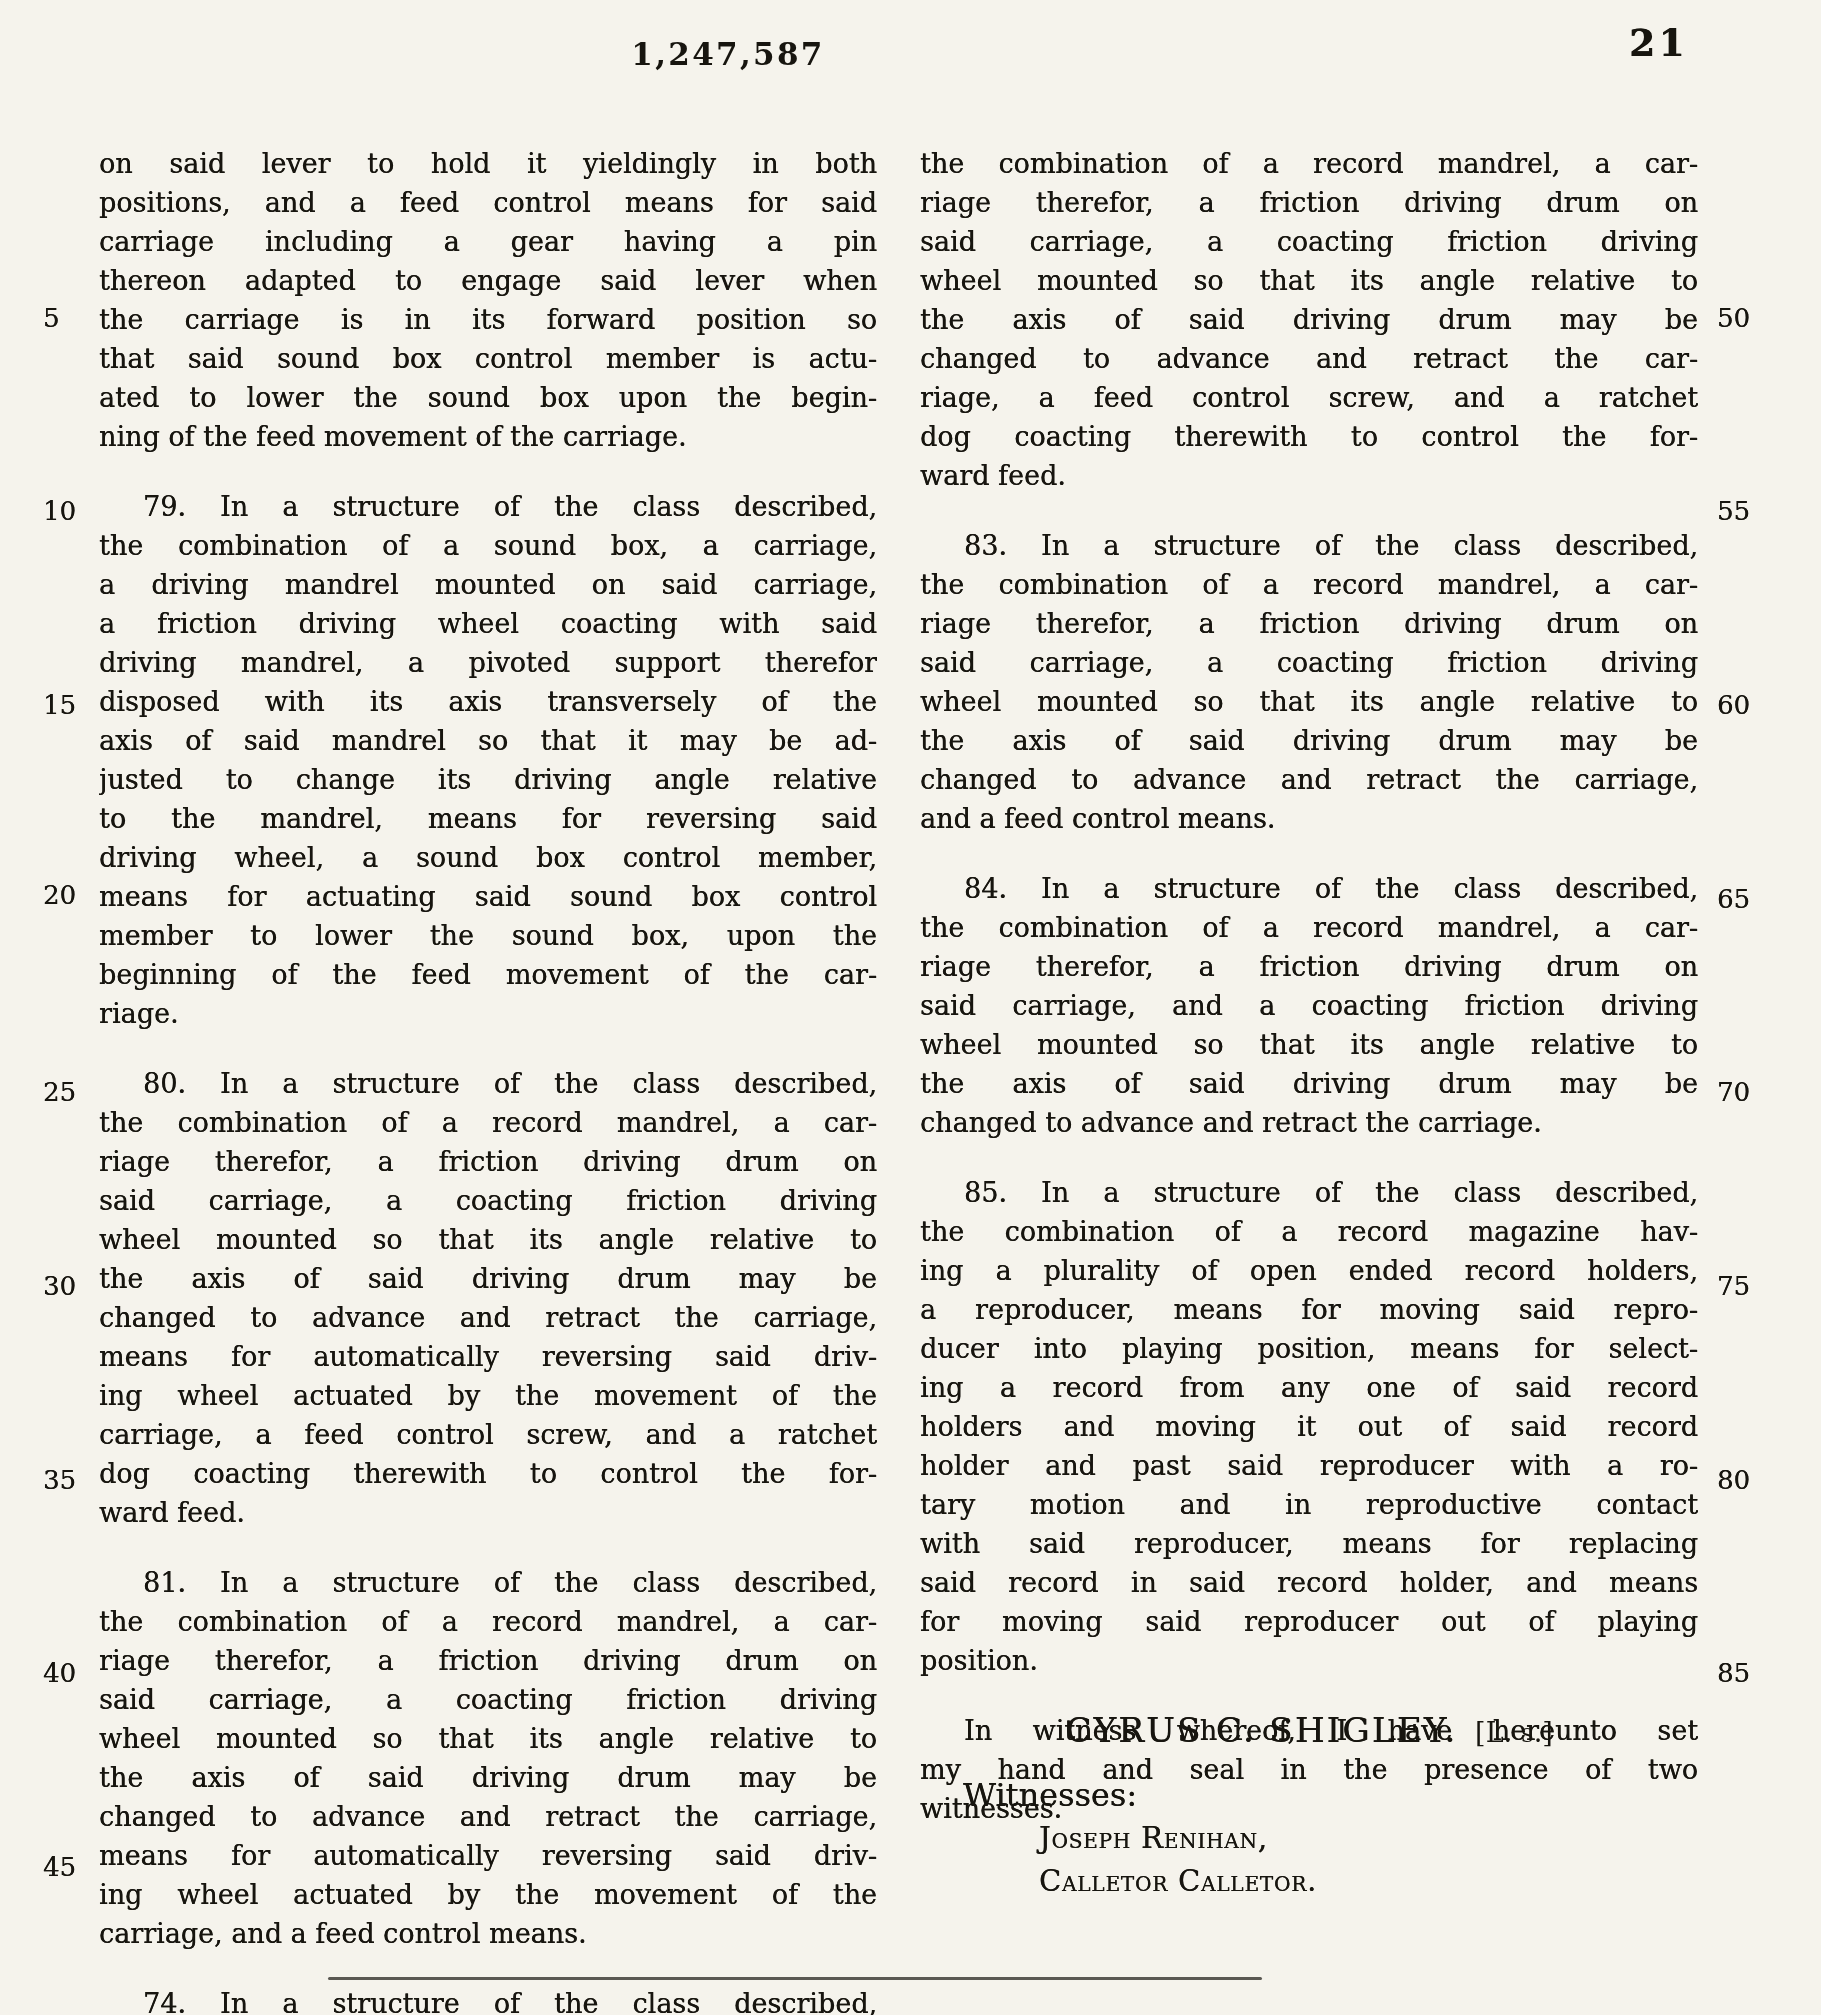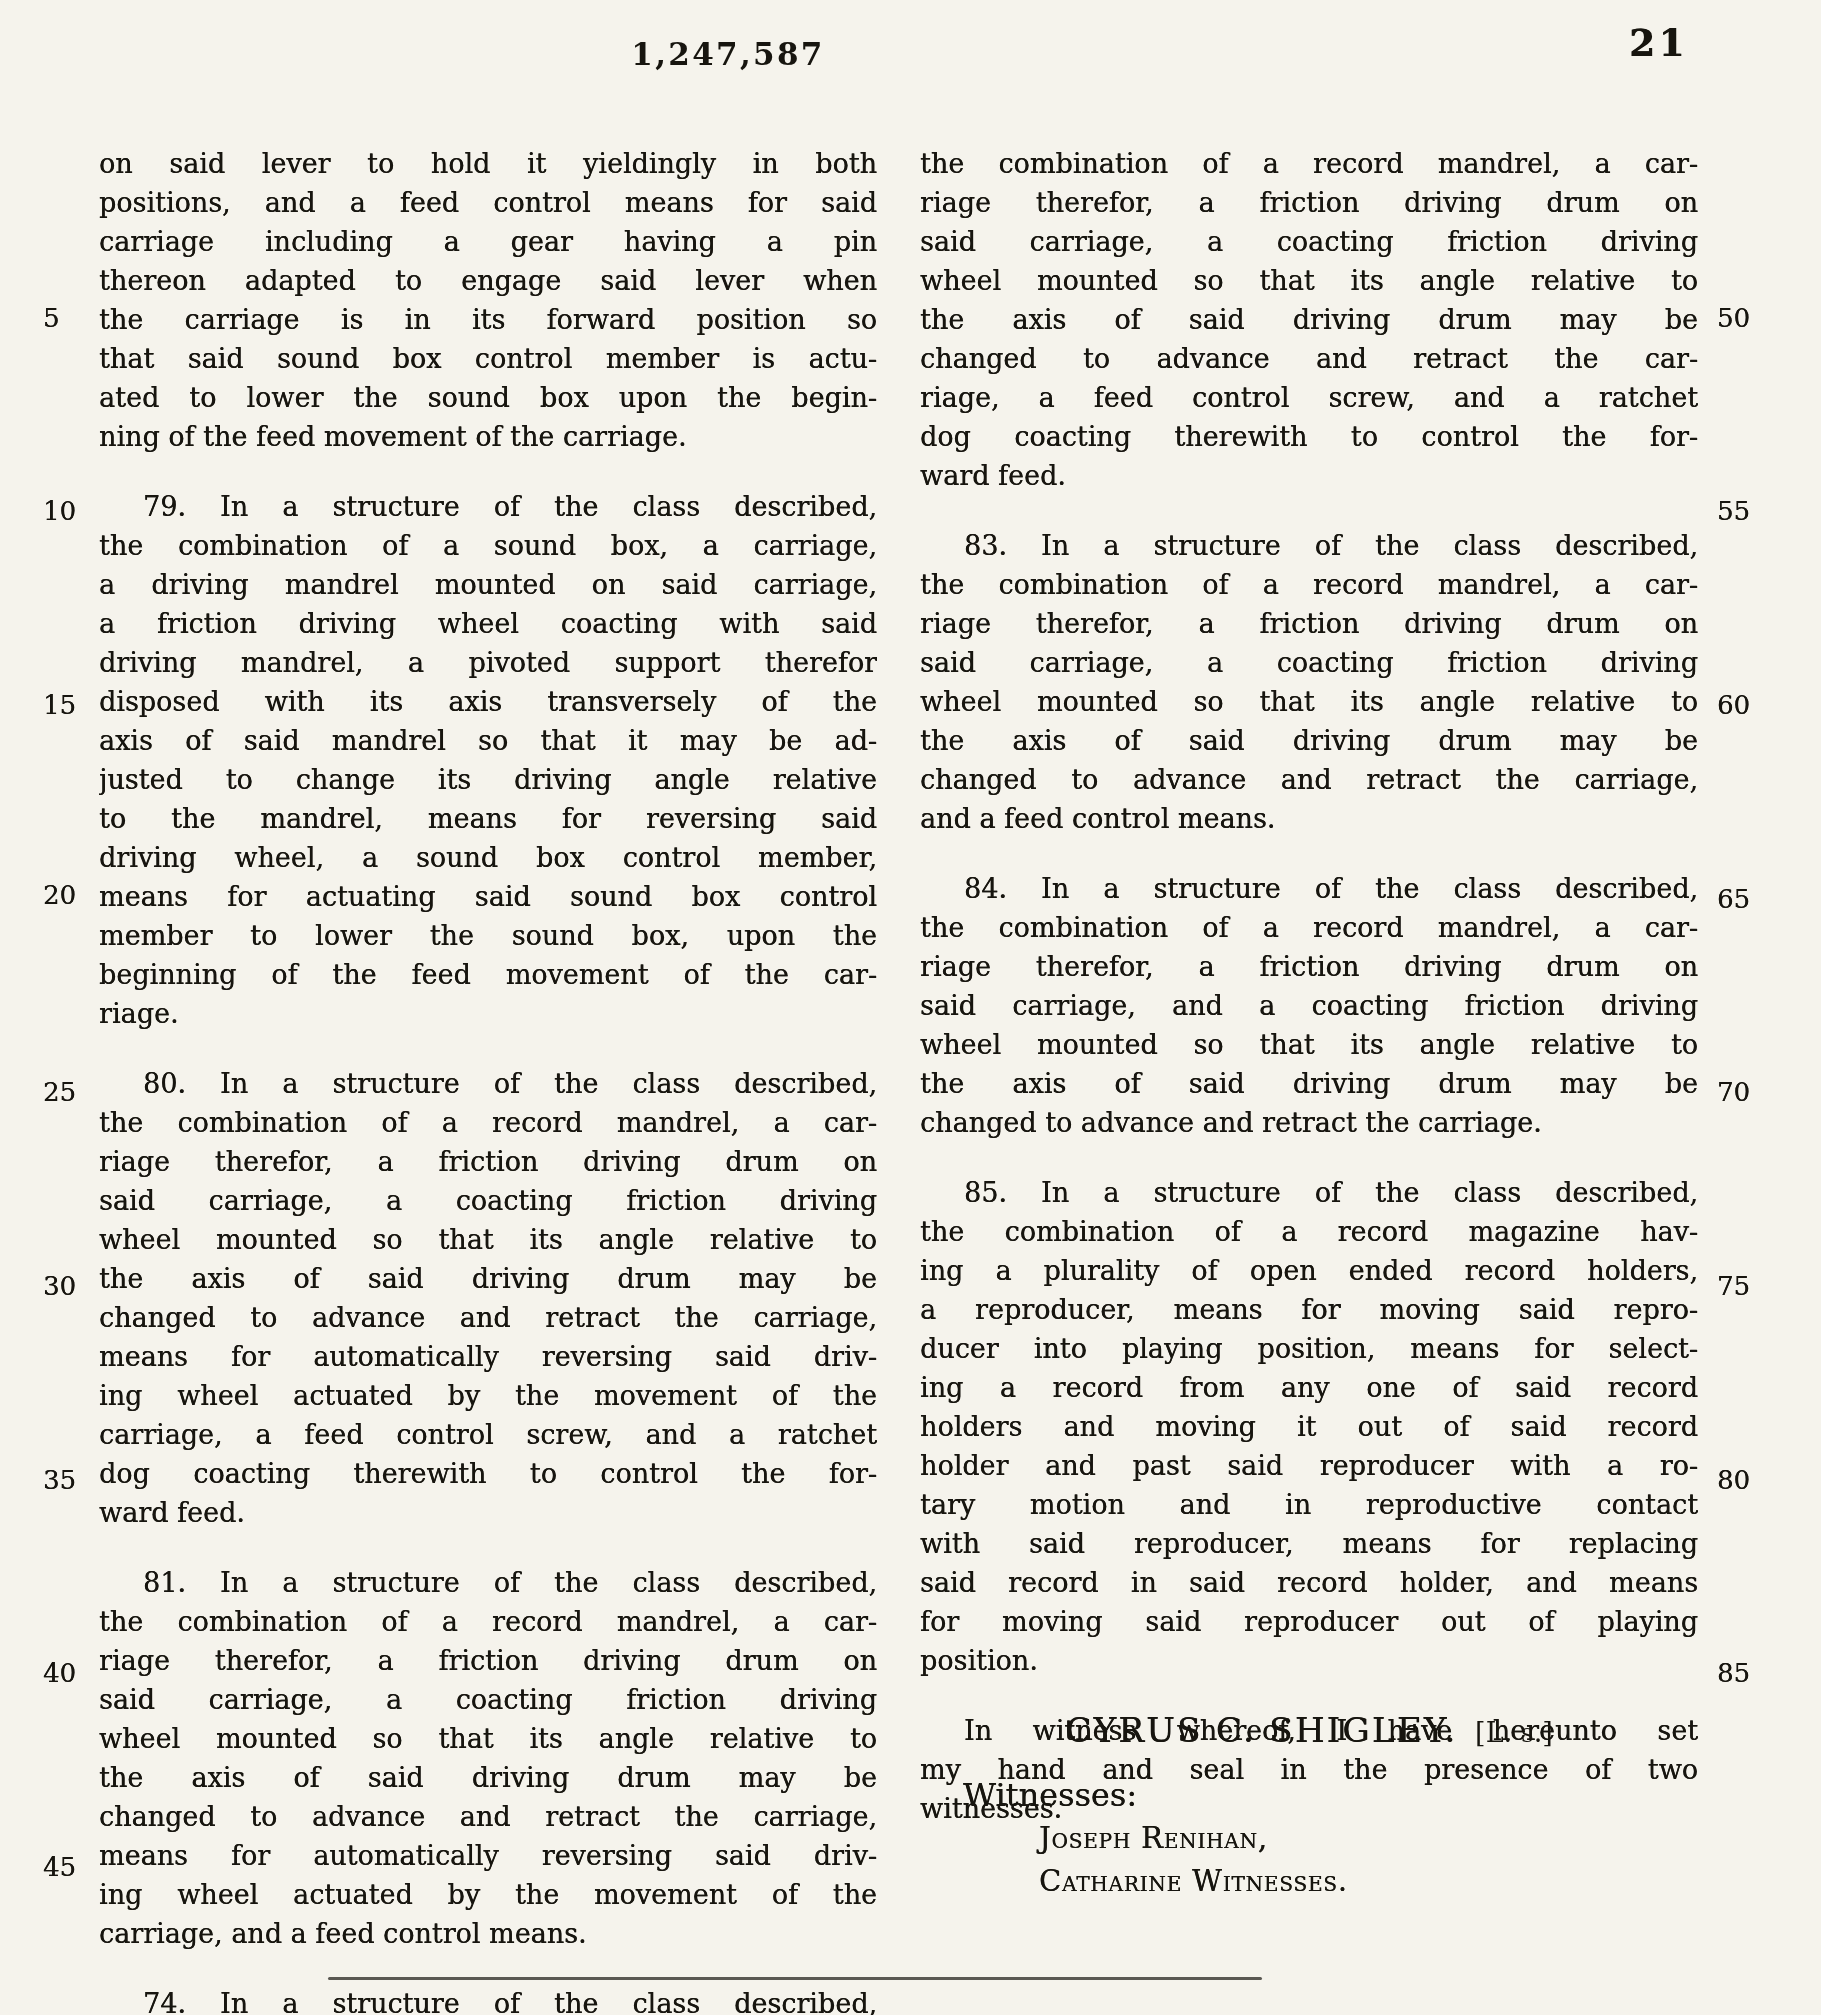--- a/index.html
+++ b/index.html
@@ -194,19 +194,19 @@
     </div>
 
   <div class="signature">
     <span class="sig-name">CYRUS C. SHIGLEY.</span>
     <span class="sig-seal">[L. s.]</span>
   </div>
 
   <div class="witnesses">
     <div class="wit-label">Witnesses:</div>
     <div class="witness-name">Joseph Renihan,</div>
-    <div class="witness-name">Catharine Witnesses.</div>
+    <div class="witness-name">Calletor Calletor.</div>
   </div>
 
   <div class="scan-artifact"></div>
 
 </div>
 
 
 </body></html>

